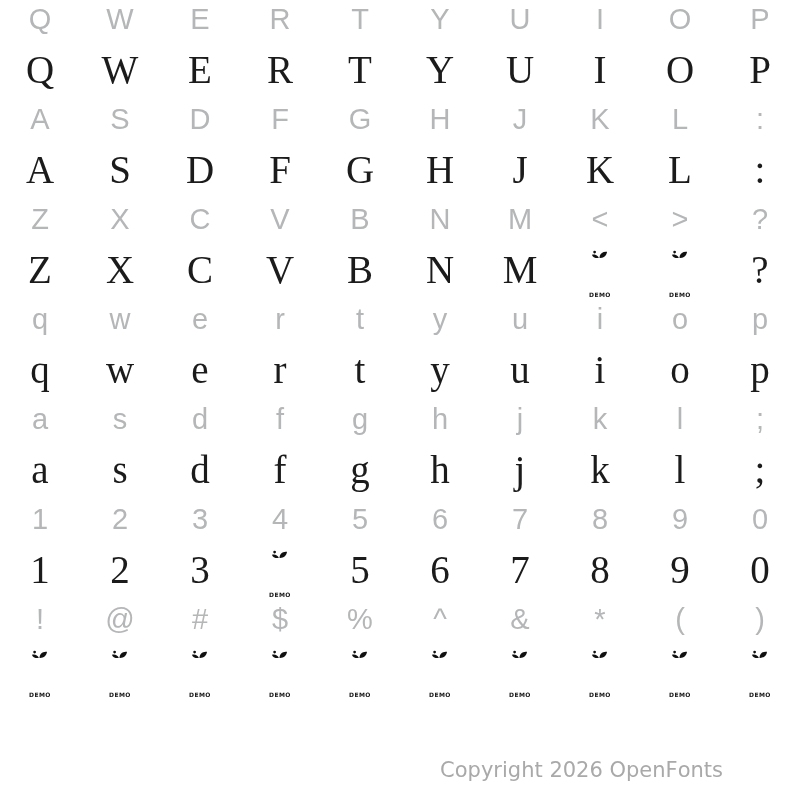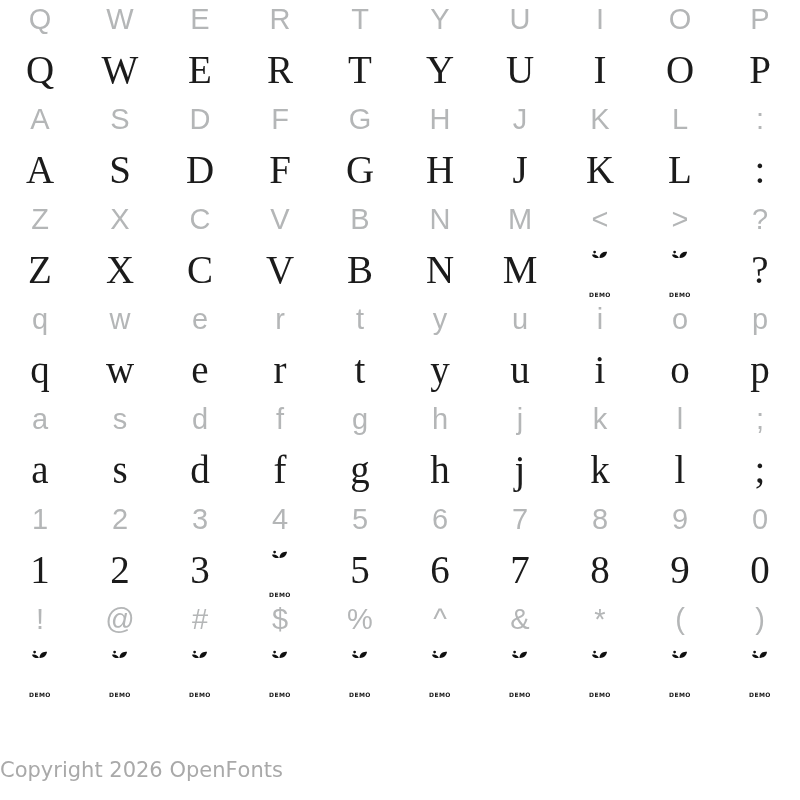--- a/index.html
+++ b/index.html
@@ -61,20 +61,21 @@
     letter-spacing: 0.4px;
     line-height: 6px;
     text-align: center;
     color: inherit;
   }
   .copyright {
     position: absolute;
     top: 757px;
     left: 0;
     right: 77px;
+    text-align: right;
     font-family: "DejaVu Sans", "Liberation Sans", sans-serif;
     font-size: 21px;
     line-height: 26px;
     color: var(--copyright-gray, #a9a9a9);
   }
 </style>
 </head>
 <body>
 
 <div class="sheet">

